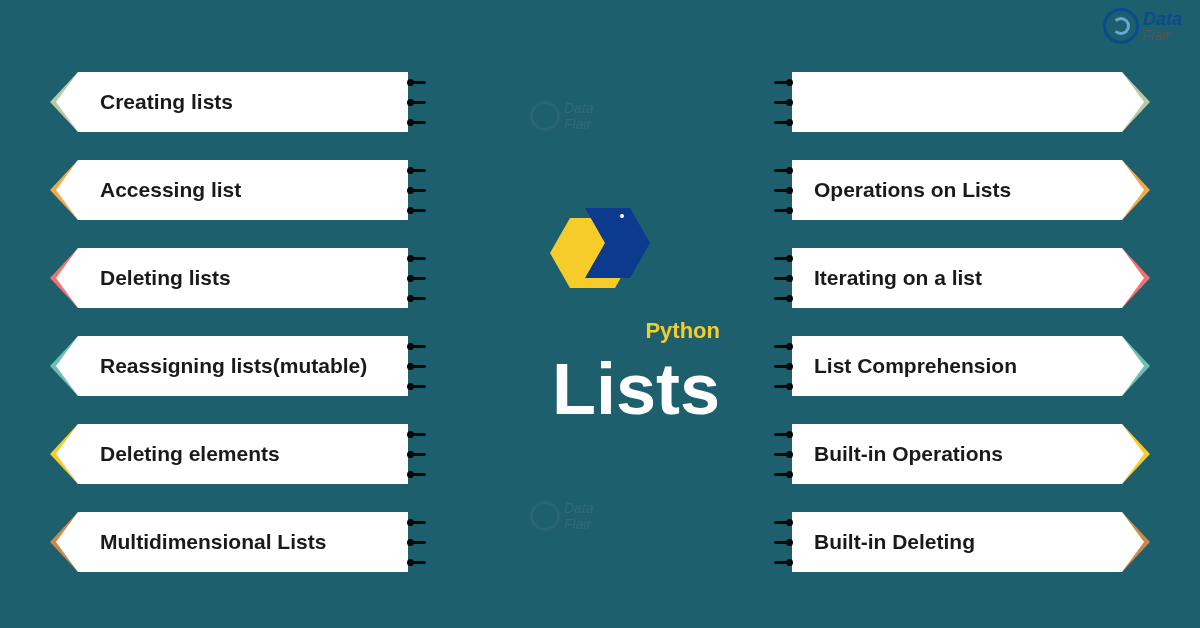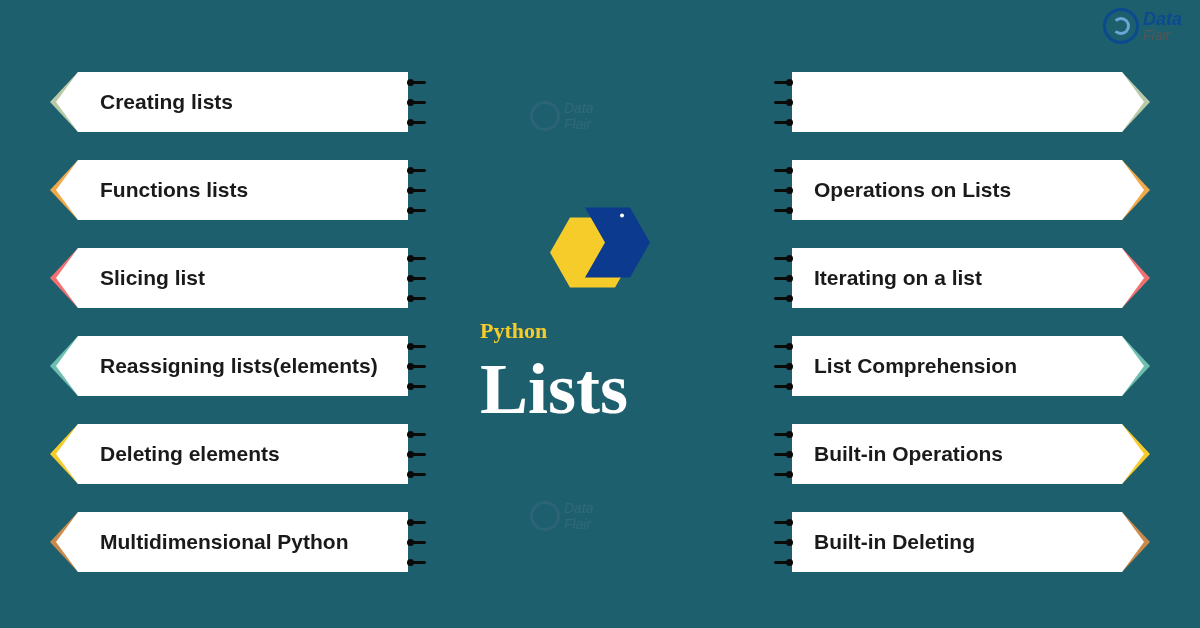--- a/index.html
+++ b/index.html
@@ -51,23 +51,22 @@
     border: 3px solid #88c;
     border-radius: 50%;
   }
   .watermark .wm-text { font-size: 14px; color: #aac; font-style: italic; }
 
   .center {
     position: absolute;
     left: 50%;
     top: 50%;
     transform: translate(-50%, -50%);
-    text-align: left;
+    text-align: right;
     width: 240px;
-    font-family: Liberation Serif, serif;
   }
   .python-icon {
     width: 120px;
     height: 110px;
     margin: 0 auto 10px;
     position: relative;
   }
   .center .lang {
     color: #f5cc2a;
     font-size: 22px;
@@ -190,53 +189,53 @@
 <div class="column left">
   <div class="item" style="--accent:#b8c9a8">
     <span>Creating lists</span>
     <div class="binding">
         <div class="bind-pin"></div>
         <div class="bind-pin"></div>
         <div class="bind-pin"></div>
       </div>
   </div>
   <div class="item" style="--accent:#f0a848">
-    <span>Functions lists</span>
+    <span>Accessing list</span>
     <div class="binding">
         <div class="bind-pin"></div>
         <div class="bind-pin"></div>
         <div class="bind-pin"></div>
       </div>
   </div>
   <div class="item" style="--accent:#f27070">
-    <span>Slicing list</span>
+    <span>Deleting lists</span>
     <div class="binding">
         <div class="bind-pin"></div>
         <div class="bind-pin"></div>
         <div class="bind-pin"></div>
       </div>
   </div>
   <div class="item" style="--accent:#6fbfb0">
-    <span>Reassigning lists(elements)</span>
+    <span>Reassigning lists(mutable)</span>
     <div class="binding">
         <div class="bind-pin"></div>
         <div class="bind-pin"></div>
         <div class="bind-pin"></div>
       </div>
   </div>
   <div class="item" style="--accent:#f5cc2a">
     <span>Deleting elements</span>
     <div class="binding">
         <div class="bind-pin"></div>
         <div class="bind-pin"></div>
         <div class="bind-pin"></div>
       </div>
   </div>
   <div class="item" style="--accent:#c98a4a">
-    <span>Multidimensional Python</span>
+    <span>Multidimensional Lists</span>
     <div class="binding">
         <div class="bind-pin"></div>
         <div class="bind-pin"></div>
         <div class="bind-pin"></div>
       </div>
   </div>
 </div>
 
 <div class="column right">
   <div class="item" style="--accent:#b8c9a8">

